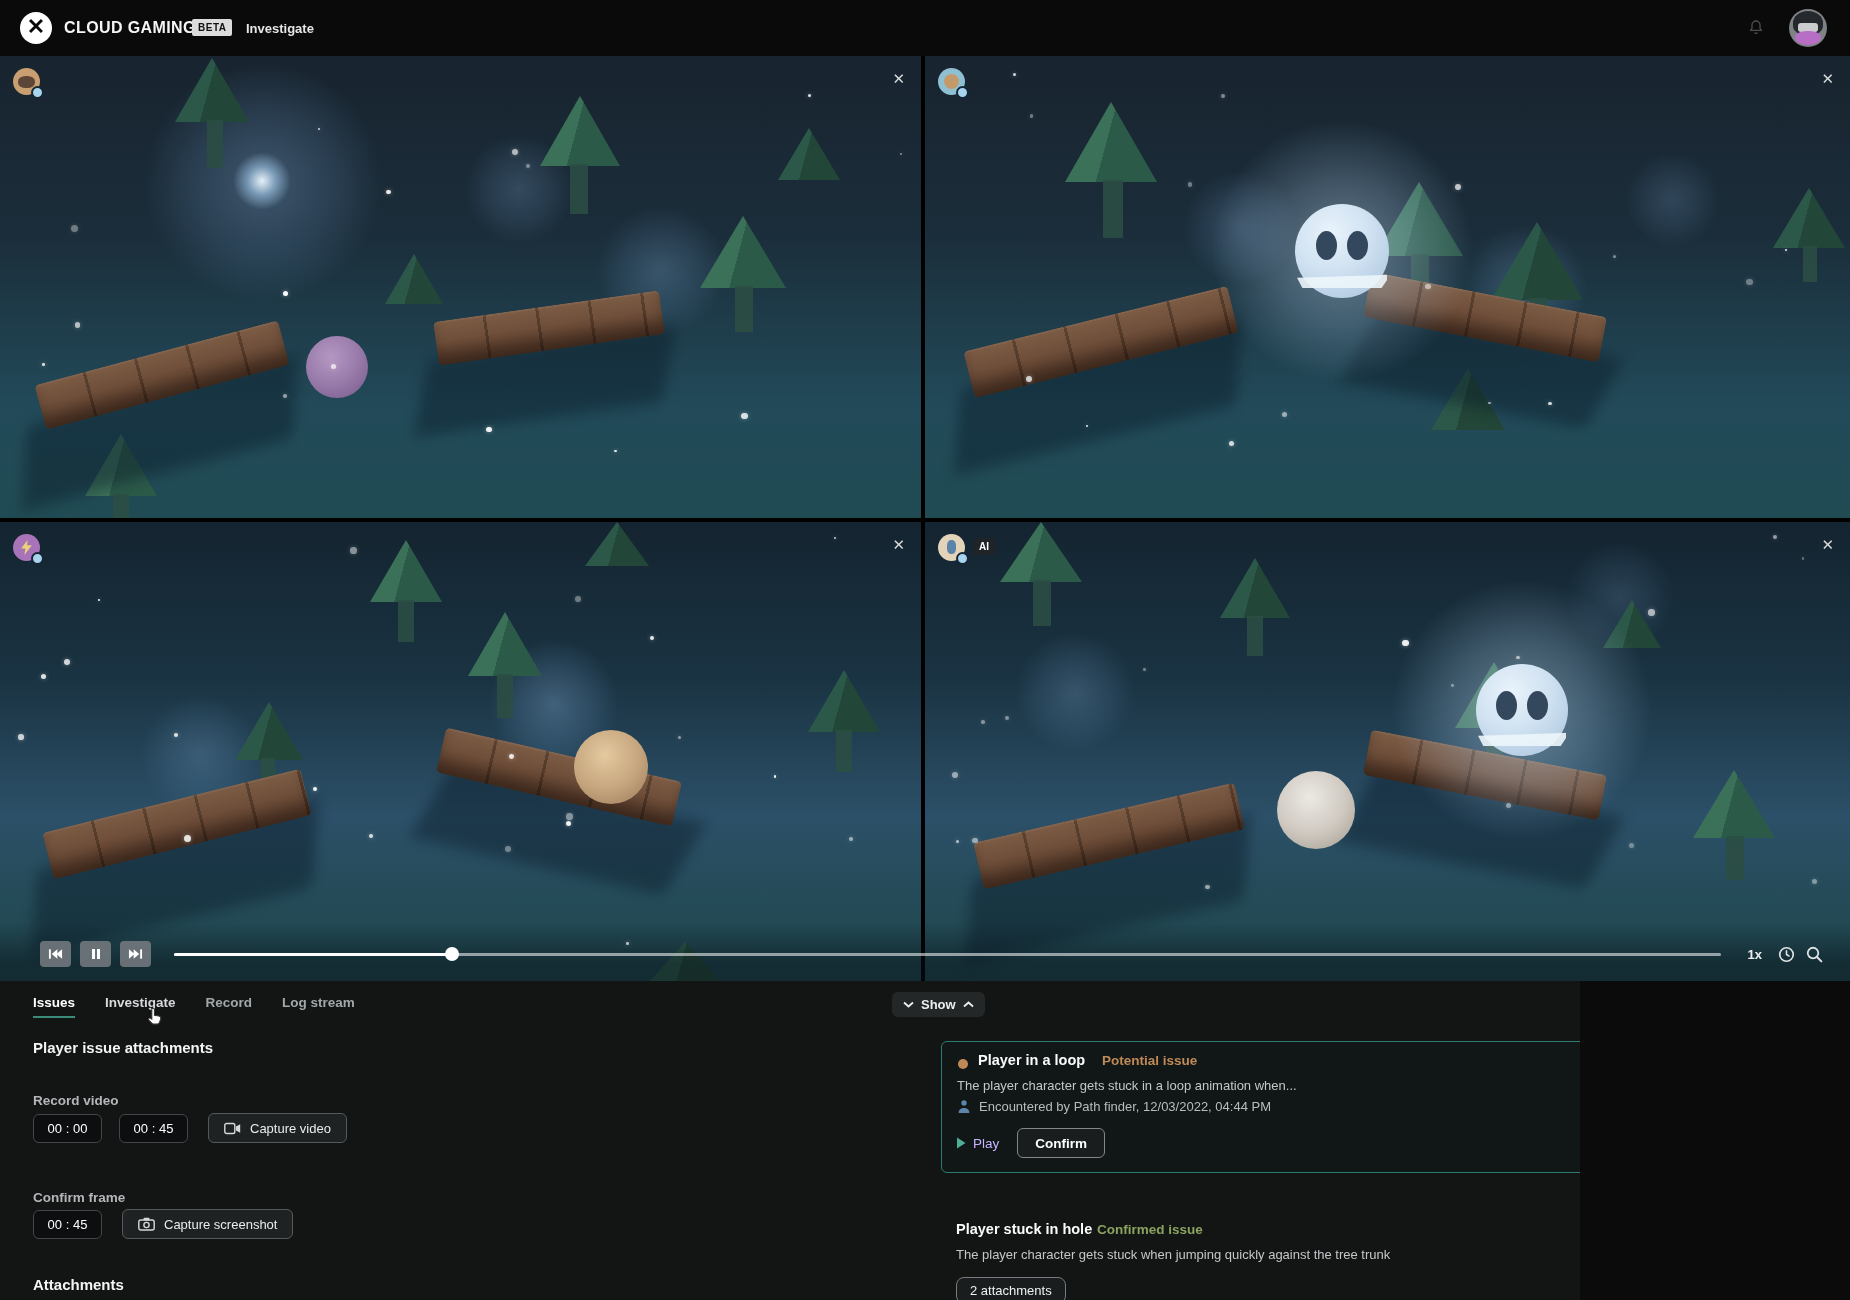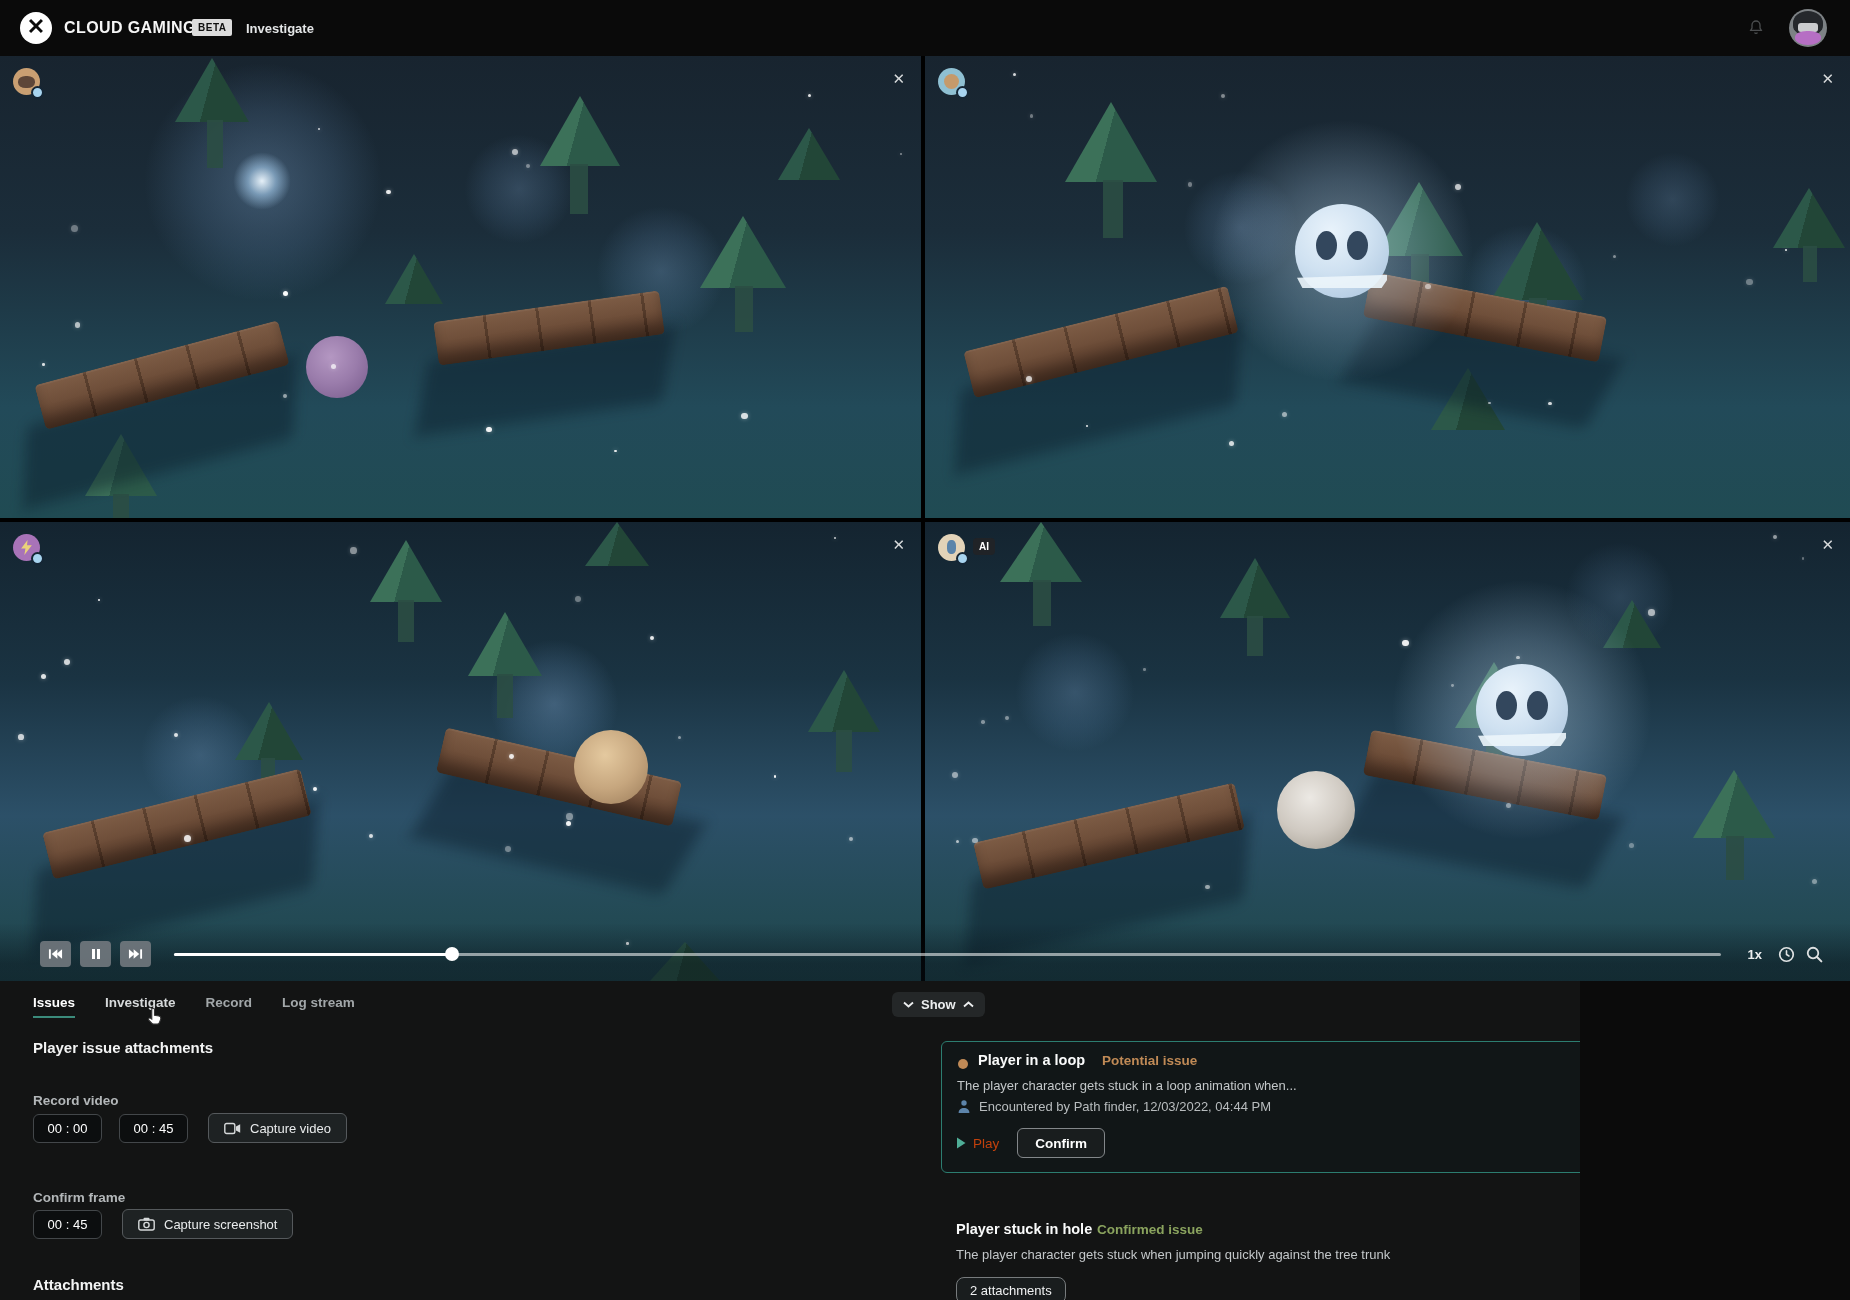--- a/index.html
+++ b/index.html
@@ -111,21 +111,21 @@
   .card1 { top:60px; height:132px; background:#10494a08; background-color:#111617; border:1px solid #2c7d70; }
   .card2 { top:224px; height:120px; }
   .card .dot { position:absolute; left:16px; top:17px; width:10px; height:10px; border-radius:50%; background:#c08a56; }
   .card .title { position:absolute; font-size:14.5px; font-weight:bold; color:#fafbfb; }
   .card .status { position:absolute; font-size:13.5px; font-weight:bold; }
   .status.potential { color:#c08a56; }
   .status.confirmed { color:#8aa35e; }
   .card .desc { position:absolute; font-size:13px; color:#c3c7c9; }
   .card .meta { position:absolute; display:flex; align-items:center; gap:8px; font-size:13px; color:#b8bcbe; }
   .card .xbtn { position:absolute; right:18px; background:none; border:none; color:#cfd2d3; font-size:14px; cursor:pointer; }
-  .play-link { display:flex; align-items:center; gap:7px; color:#c2410c; font-size:13.5px; cursor:pointer; background:none; border:none; font-family:"Liberation Sans",sans-serif; }
+  .play-link { display:flex; align-items:center; gap:7px; color:#c4b5fd; font-size:13.5px; cursor:pointer; background:none; border:none; font-family:"Liberation Sans",sans-serif; }
   .confirm-btn { height:30px; padding:0 17px; background:#191d1e; border:1px solid #83878a; border-radius:6px;
     color:#fff; font-size:13.5px; font-weight:bold; cursor:pointer; font-family:"Liberation Sans",sans-serif; }
   .actions { position:absolute; left:14px; top:86px; display:flex; align-items:center; gap:18px; }
   .pill-btn { height:27px; padding:0 13px; background:#191d1e; border:1px solid #777b7d; border-radius:8px;
     color:#f0f1f2; font-size:13px; cursor:pointer; font-family:"Liberation Sans",sans-serif; }
 </style>
 </head>
 <body>
 
 <div class="header">

